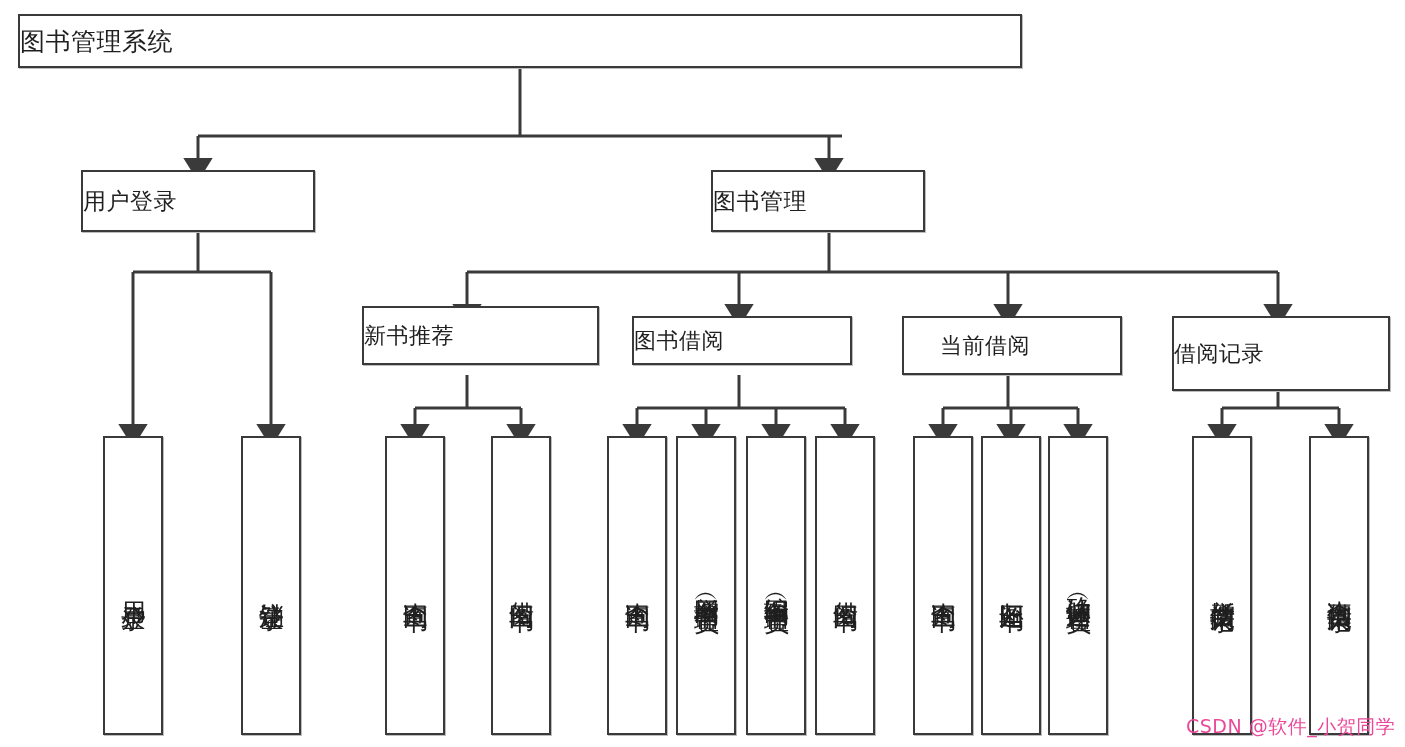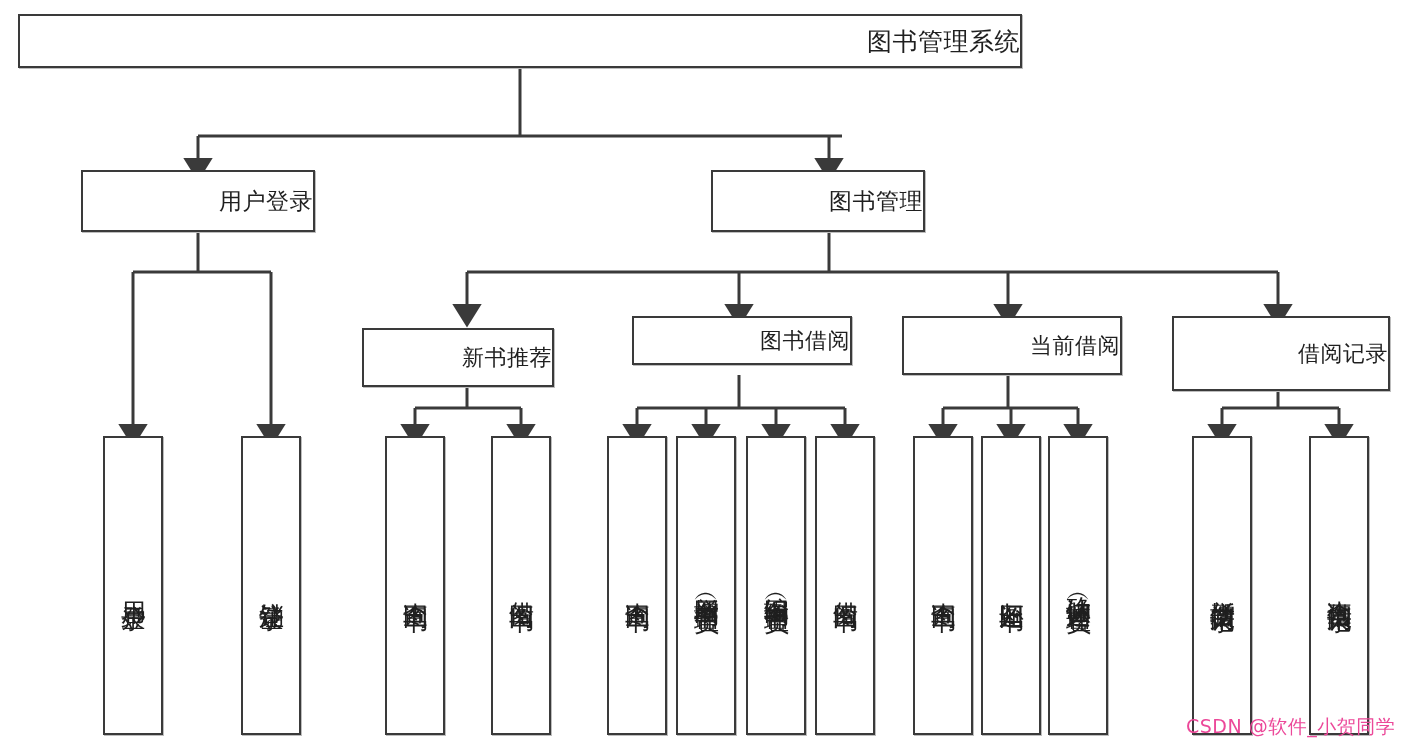--- a/index.html
+++ b/index.html
@@ -24,21 +24,21 @@
     pointer-events: none;
   }
   .node {
     position: absolute;
     box-sizing: border-box;
     background: #ffffff;
     border: 2.5px solid #3a3a3a;
     box-shadow: 1px 1px 0 0 #bdbdbd;
     display: flex;
     align-items: center;
-    justify-content: flex-end;
+    justify-content: flex-start;
     z-index: 2;
   }
   .node .label {
     color: #1f1f1f;
     letter-spacing: 0.5px;
     white-space: nowrap;
     text-align: center;
   }
   .node.root .label { font-size: 25px; }
   .node.lvl2 .label { font-size: 23px; }
@@ -127,27 +127,27 @@
     <span class="label">图书管理系统</span>
   </div>
 
   <div class="node lvl2" style="left:81px; top:170px; width:234px; height:62px;">
     <span class="label">用户登录</span>
   </div>
   <div class="node lvl2" style="left:711px; top:170px; width:214px; height:62px;">
     <span class="label">图书管理</span>
   </div>
 
-  <div class="node lvl3" style="left:362px; top:328px; width:192px; height:59px;">
+  <div class="node lvl3" style="left:362px; top:306px; width:237px; height:59px;">
     <span class="label">新书推荐</span>
   </div>
   <div class="node lvl3" style="left:632px; top:316px; width:220px; height:49px;">
     <span class="label">图书借阅</span>
   </div>
-  <div class="node lvl3" style="left:902px; top:316px; width:220px; height:59px;">
+  <div class="node lvl3" style="left:902px; top:316px; width:220px; height:59px;padding-left:36px;">
     <span class="label">当前借阅</span>
   </div>
   <div class="node lvl3" style="left:1172px; top:316px; width:218px; height:75px;">
     <span class="label">借阅记录</span>
   </div>
 
   <div class="node leaf" style="left:103px; top:436px; width:60px; height:299px;">
     <span class="label">用户登录</span>
   </div>
   <div class="node leaf" style="left:241px; top:436px; width:60px; height:299px;">

